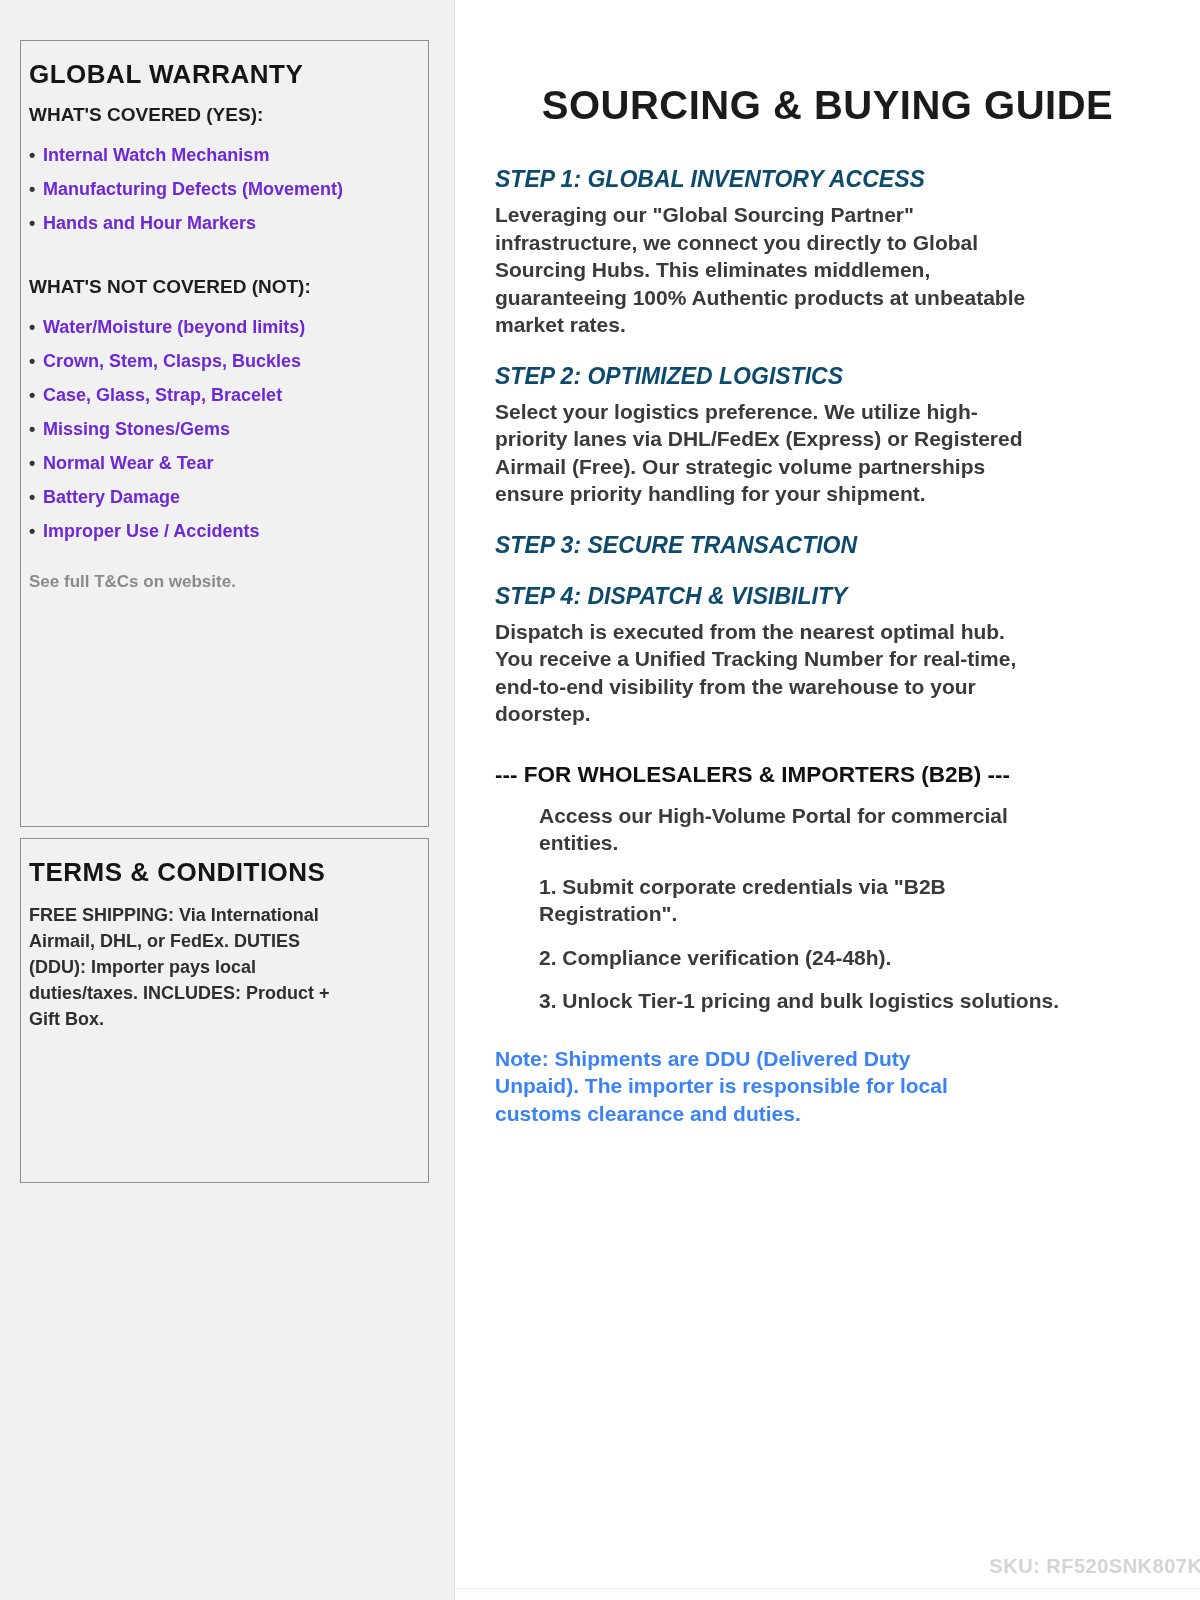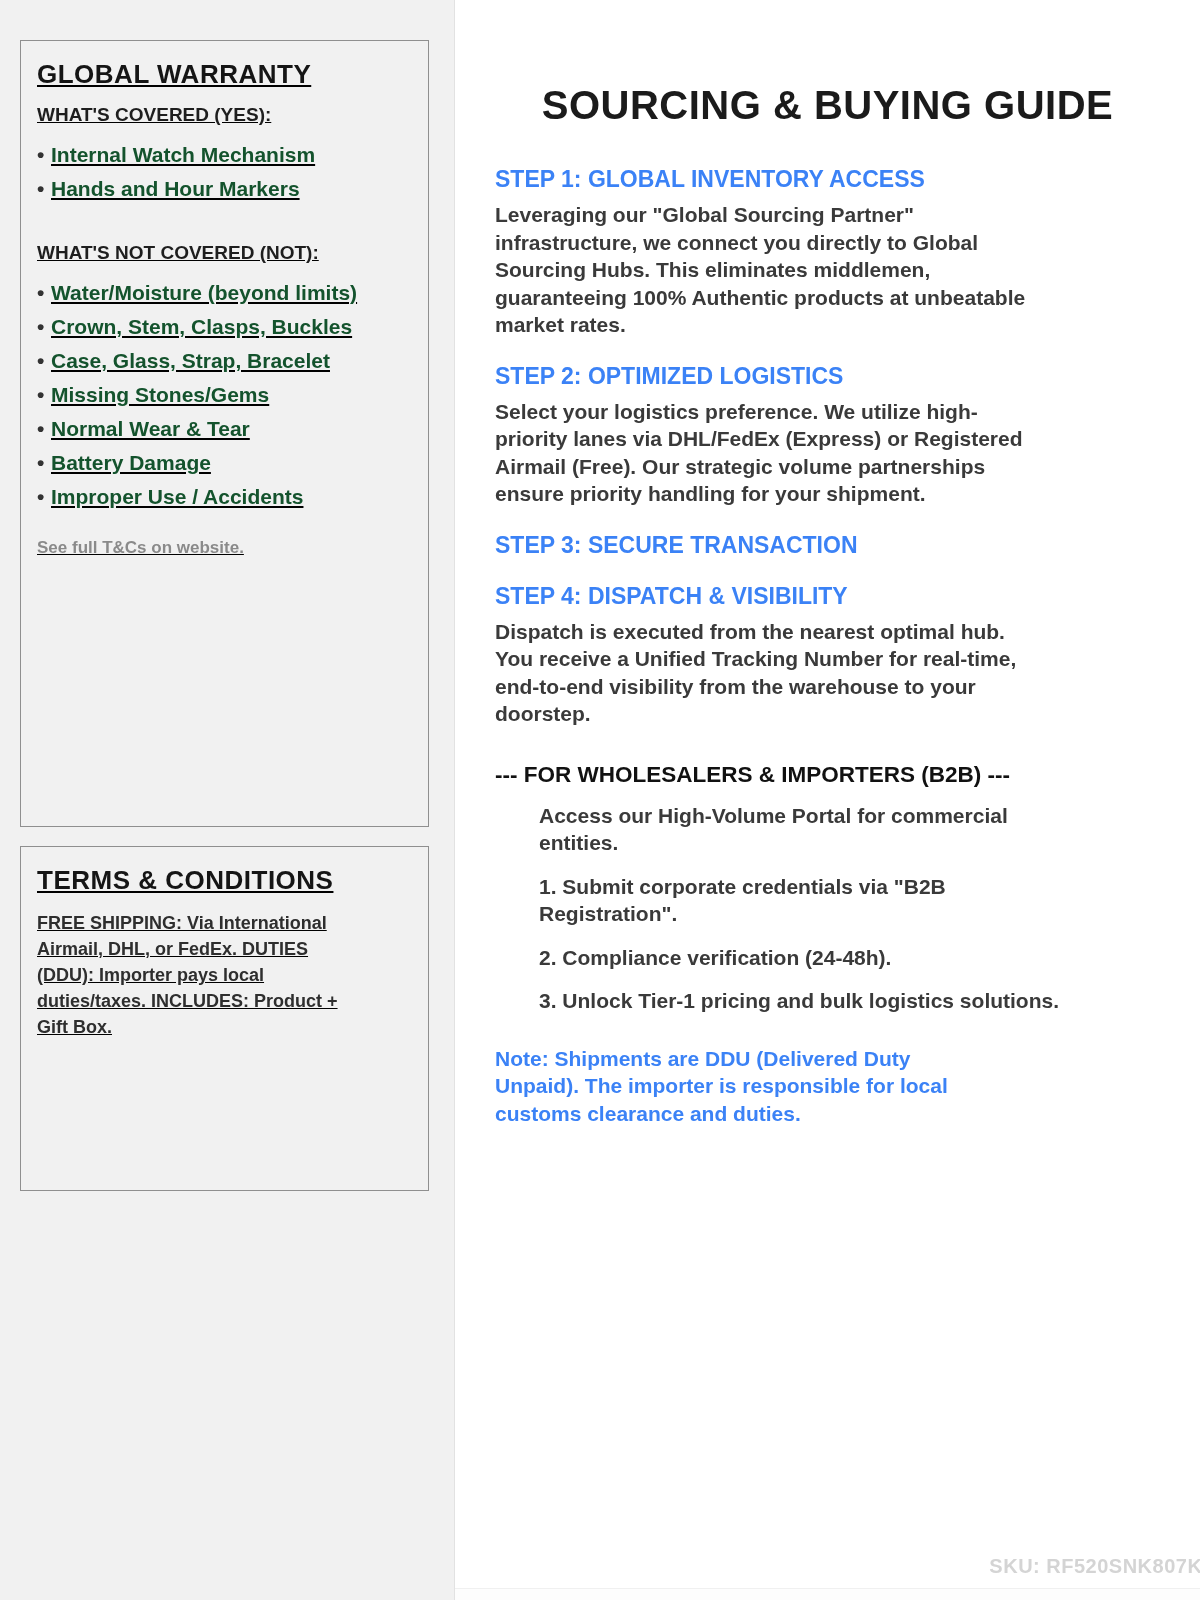--- a/index.html
+++ b/index.html
@@ -16,47 +16,46 @@
   .sidebar {
     width: 455px;
     min-width: 455px;
     height: 1600px;
     background: #f1f1f1;
     border-right: 1px solid #e2e2e2;
     padding: 40px 25px 0 20px;
   }
   .side-box {
     border: 1px solid #8f8f8f;
-    padding: 18px 16px;
-    margin-bottom: 19px;
+    padding: 18px 8px;
+    margin-bottom: 11px;
     background: #f1f1f1;
-    text-decoration: underline;
   }
   .box-warranty { height: 787px; }
   .box-terms    { height: 345px; }
   .box-contact  { height: 246px; }
 
   .side-title {
     font-size: 26px;
     font-weight: 800;
     color: #151515;
     letter-spacing: 0.5px;
     margin-bottom: 14px;
   }
   .side-subhead {
     font-size: 19px;
     font-weight: 800;
     color: #1e1e1e;
     margin-bottom: 12px;
   }
   .side-list { list-style: none; }
   .side-list li {
-    font-size: 21px;
-    font-weight: 700;
-    color: #14532d;
+    font-size: 18px;
+    font-weight: 700;
+    color: #6d28d9;
     line-height: 34px;
     padding-left: 14px;
     position: relative;
   }
   .side-list li::before {
     content: "•";
     position: absolute;
     left: 0;
     color: #333333;
   }
@@ -94,22 +93,23 @@
     font-weight: 800;
     color: #1b1b1b;
     letter-spacing: 0.5px;
     text-align: center;
     margin-bottom: 38px;
   }
   .step { margin-bottom: 24px; }
   .step-title {
     font-size: 23px;
     font-weight: 800;
-    color: #3b82f6;
+    color: #0c4a6e;
     margin-bottom: 8px;
+    font-style: italic;
   }
   .step-body {
     font-size: 21px;
     font-weight: 600;
     color: #3a3a3a;
     line-height: 27.5px;
     max-width: 545px;
   }
   .b2b-title {
     font-size: 22.5px;
@@ -159,20 +159,21 @@
 <body>
 
 <aside class="sidebar">
 
   <section class="side-box box-warranty">
     <h2 class="side-title">GLOBAL WARRANTY</h2>
 
     <h3 class="side-subhead">WHAT'S COVERED (YES):</h3>
     <ul class="side-list">
       <li>Internal Watch Mechanism</li>
+      <li>Manufacturing Defects (Movement)</li>
       <li>Hands and Hour Markers</li>
     </ul>
 
     <div class="gap-block"></div>
 
     <h3 class="side-subhead">WHAT'S NOT COVERED (NOT):</h3>
     <ul class="side-list">
       <li>Water/Moisture (beyond limits)</li>
       <li>Crown, Stem, Clasps, Buckles</li>
       <li>Case, Glass, Strap, Bracelet</li>

